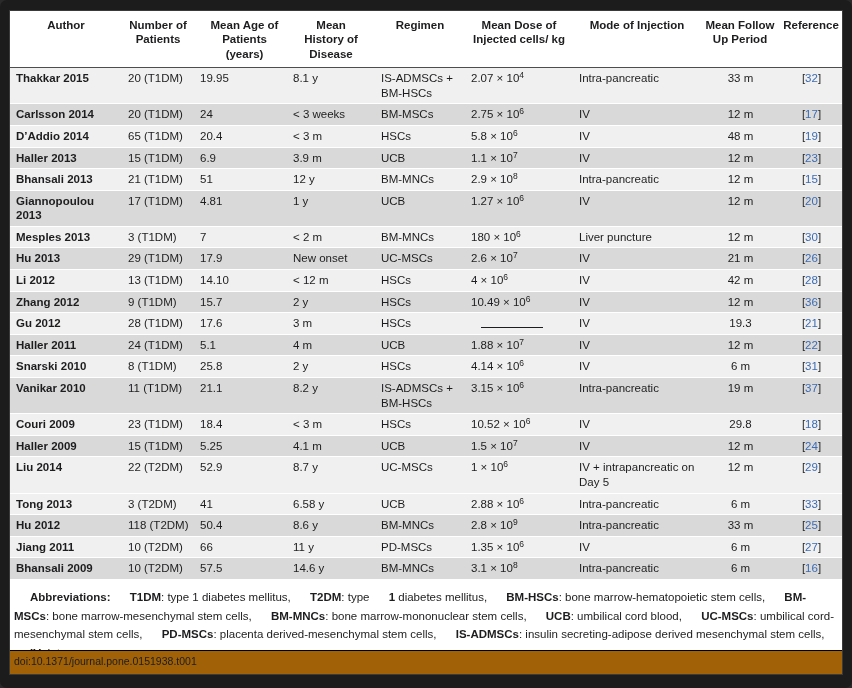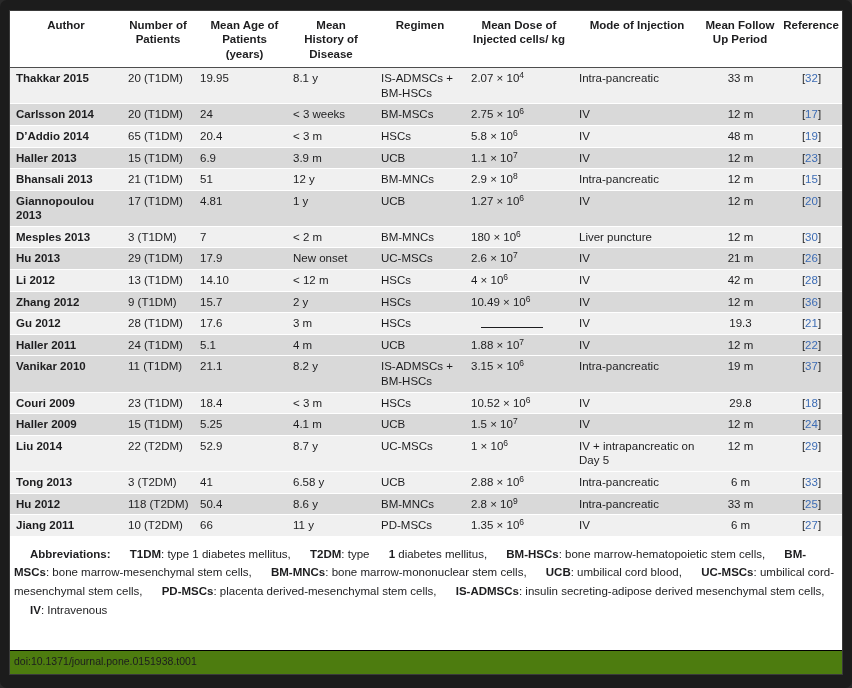--- a/index.html
+++ b/index.html
@@ -91,21 +91,21 @@
     padding: 8px 5px 2px 4px;
     font-size: 11.5px;
     line-height: 1.62;
     color: #1d1d1f;
     background: #ffffff;
   }
   .abbr b { font-weight: bold; margin-left: 16px; }
 
   .doi-row {
     border-top: 1px solid #000000;
-    background: #4d7c0f;
+    background: #a16207;
     font-size: 10.5px;
     color: #1d1d1f;
     padding: 4px 4px 7px 4px;
   }
 </style>
 </head>
 <body>
 
 <div class="frame">
   <div class="sheet">
@@ -249,20 +249,31 @@
             <td class="col-author">Haller 2011</td>
             <td class="col-patients">24 (T1DM)</td>
             <td class="col-age">5.1</td>
             <td class="col-history">4 m</td>
             <td class="col-regimen">UCB</td>
             <td class="col-dose">1.88 × 10<sup class="exp">7</sup></td>
             <td class="col-mode">IV</td>
             <td class="col-follow">12 m</td>
             <td class="col-reference"><span class="ref-bracket">[</span><span class="ref-num">22</span><span class="ref-bracket">]</span></td>
           </tr>
+          <tr class="stripe-light">
+            <td class="col-author">Snarski 2010</td>
+            <td class="col-patients">8 (T1DM)</td>
+            <td class="col-age">25.8</td>
+            <td class="col-history">2 y</td>
+            <td class="col-regimen">HSCs</td>
+            <td class="col-dose">4.14 × 10<sup class="exp">6</sup></td>
+            <td class="col-mode">IV</td>
+            <td class="col-follow">6 m</td>
+            <td class="col-reference"><span class="ref-bracket">[</span><span class="ref-num">31</span><span class="ref-bracket">]</span></td>
+          </tr>
           <tr class="stripe-dark">
             <td class="col-author">Vanikar 2010</td>
             <td class="col-patients">11 (T1DM)</td>
             <td class="col-age">21.1</td>
             <td class="col-history">8.2 y</td>
             <td class="col-regimen">IS-ADMSCs + BM-HSCs</td>
             <td class="col-dose">3.15 × 10<sup class="exp">6</sup></td>
             <td class="col-mode">Intra-pancreatic</td>
             <td class="col-follow">19 m</td>
             <td class="col-reference"><span class="ref-bracket">[</span><span class="ref-num">37</span><span class="ref-bracket">]</span></td>
@@ -325,20 +336,31 @@
           <tr class="stripe-light">
             <td class="col-author">Jiang 2011</td>
             <td class="col-patients">10 (T2DM)</td>
             <td class="col-age">66</td>
             <td class="col-history">11 y</td>
             <td class="col-regimen">PD-MSCs</td>
             <td class="col-dose">1.35 × 10<sup class="exp">6</sup></td>
             <td class="col-mode">IV</td>
             <td class="col-follow">6 m</td>
             <td class="col-reference"><span class="ref-bracket">[</span><span class="ref-num">27</span><span class="ref-bracket">]</span></td>
+          </tr>
+          <tr class="stripe-dark">
+            <td class="col-author">Bhansali 2009</td>
+            <td class="col-patients">10 (T2DM)</td>
+            <td class="col-age">57.5</td>
+            <td class="col-history">14.6 y</td>
+            <td class="col-regimen">BM-MNCs</td>
+            <td class="col-dose">3.1 × 10<sup class="exp">8</sup></td>
+            <td class="col-mode">Intra-pancreatic</td>
+            <td class="col-follow">6 m</td>
+            <td class="col-reference"><span class="ref-bracket">[</span><span class="ref-num">16</span><span class="ref-bracket">]</span></td>
           </tr>
         </tbody>
     </table>
     <div class="abbr"><b>Abbreviations:</b><span> </span><b>T1DM</b><span>: type 1 diabetes mellitus, </span><b>T2DM</b><span>: type </span><b>1</b><span> diabetes mellitus, </span><b>BM-HSCs</b><span>: bone marrow-hematopoietic stem cells, </span><b>BM-MSCs</b><span>: bone marrow-mesenchymal stem cells, </span><b>BM-MNCs</b><span>: bone marrow-mononuclear stem cells, </span><b>UCB</b><span>: umbilical cord blood, </span><b>UC-MSCs</b><span>: umbilical cord-mesenchymal stem cells, </span><b>PD-MSCs</b><span>: placenta derived-mesenchymal stem cells, </span><b>IS-ADMSCs</b><span>: insulin secreting-adipose derived mesenchymal stem cells, </span><b>IV</b><span>: Intravenous</span></div>
     <div class="doi-row">
       <span>doi:10.1371/journal.pone.0151938.t001</span>
     </div>
   </div>
 </div>
 

